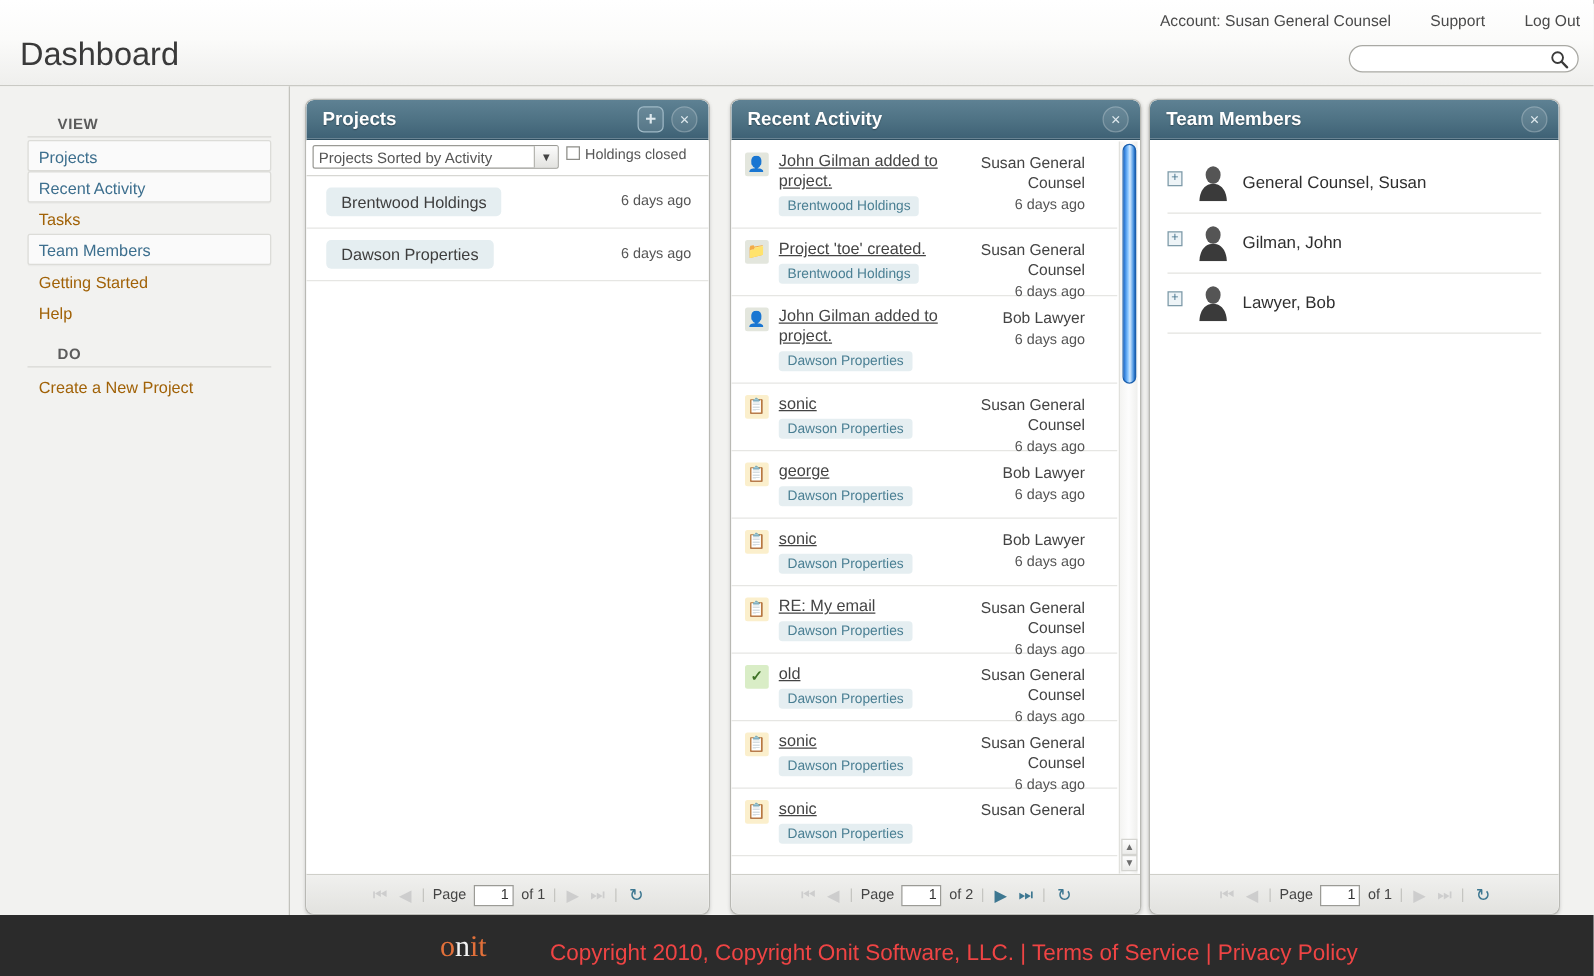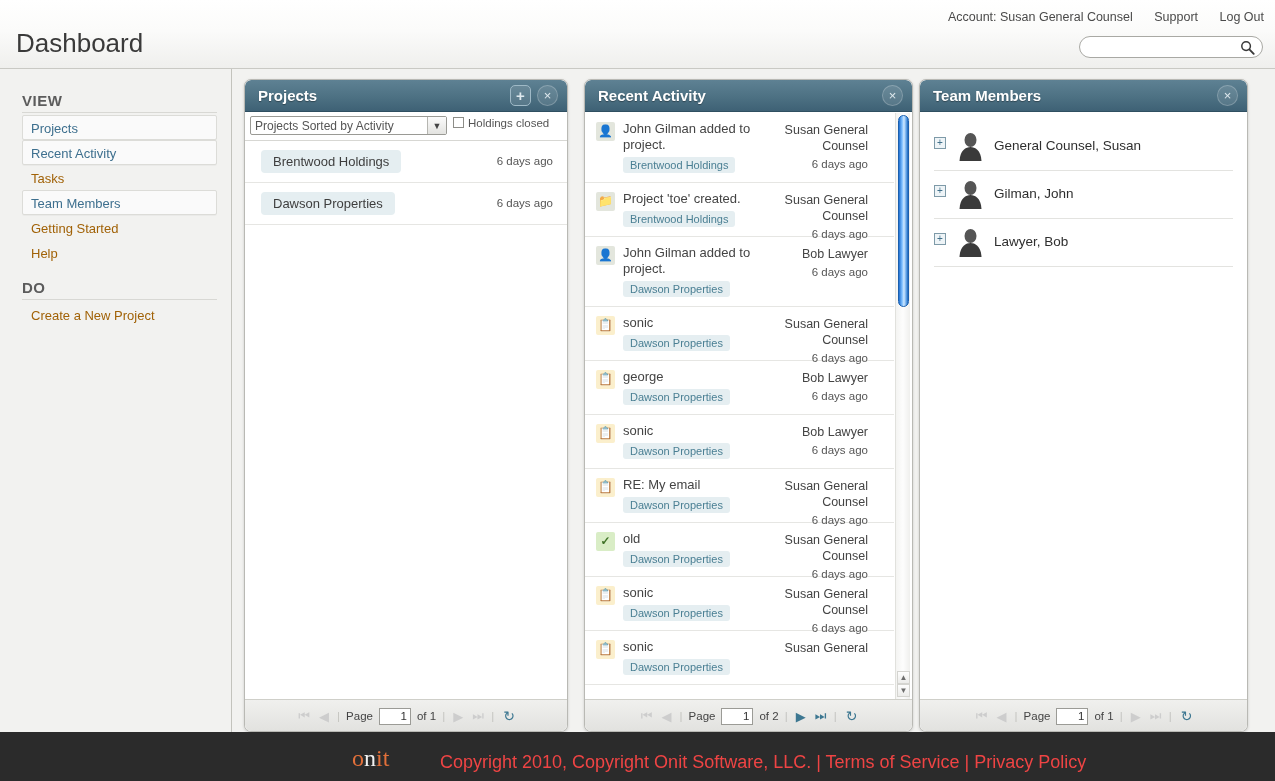--- a/index.html
+++ b/index.html
@@ -23,21 +23,21 @@
   }
   .page-title {
     position:absolute; left:16px; top:28px;
     font-size:26px; color:#3a3a3a; letter-spacing:0px;
   }
   .acct-links {
     position:absolute; right:11px; top:10px;
     font-size:12.5px; color:#555;
   }
   .acct-links span, .acct-links a {
-    color:#4a4a4a; text-decoration:none; margin-left:18px;
+    color:#4a4a4a; text-decoration:none; margin-left:28px;
   }
   .search-wrap {
     position:absolute; right:12px; top:36px;
     width:184px; height:22px;
     background:#fff;
     border:1px solid #a9a9a4;
     border-radius:11px;
   }
   .search-wrap input {
     position:absolute; left:10px; top:2px;
@@ -49,22 +49,22 @@
     position:absolute; right:7px; top:3px; width:15px; height:15px;
   }
 
   
   .sidebar {
     position:absolute; left:0; top:69px; width:232px; height:663px;
     background:#f2f2f0;
     border-right:1px solid #c3c3bd;
   }
   .side-group-title {
-    font-size:15px; font-weight:bold; color:#5c5c5c;
-    letter-spacing:.5px; padding:0 0 3px 22px;
+    font-size:12px; font-weight:bold; color:#5c5c5c;
+    letter-spacing:.5px; padding:0 0 3px 22px;margin-left:24px;
   }
   .side-rule { height:1px; background:#d8d8d4; margin:0 14px 2px 22px; }
   .side-item {
     display:block; height:25px; line-height:25px;
     margin:0 14px 0 22px; padding-left:8px;
     font-size:13px; color:#a16207; border-radius:2px;
     border:1px solid transparent;
   }
   .side-item.link { color:#3d6f8e; }
   .side-item.boxed {
@@ -172,21 +172,21 @@
   .act-row { position:relative; border-bottom:1px solid #e6e6e3; padding:8px 0 9px 0; }
   .act-icon {
     position:absolute; left:11px; top:9px; width:19px; height:19px;
     border-radius:2px; text-align:center; line-height:19px; font-size:12px;
   }
   .ic-person { background:#e3e6dd; color:#5f5f57; }
   .ic-folder { background:#e3e6dd; color:#5f5f57; }
   .ic-note   { background:#fbefcc; color:#7a7054; }
   .ic-check  { background:#d9edc6; color:#3f7227; font-weight:bold; }
   .act-main { margin-left:38px; margin-right:112px; }
-  .act-text { font-size:13px; color:#444; line-height:16px; }
+  .act-text { font-size:13px; color:#444; line-height:16px;text-decoration:underline; }
   .act-tag {
     display:inline-block; margin-top:4px;
     background:#e5eef1; color:#4a7f93; font-size:11px;
     padding:2px 7px; border-radius:3px;
   }
   .act-right {
     position:absolute; right:26px; top:9px; width:100px;
     text-align:right; font-size:12.5px; color:#444; line-height:16px;
   }
   .act-when { font-size:11.5px; color:#555; margin-top:2px; }

